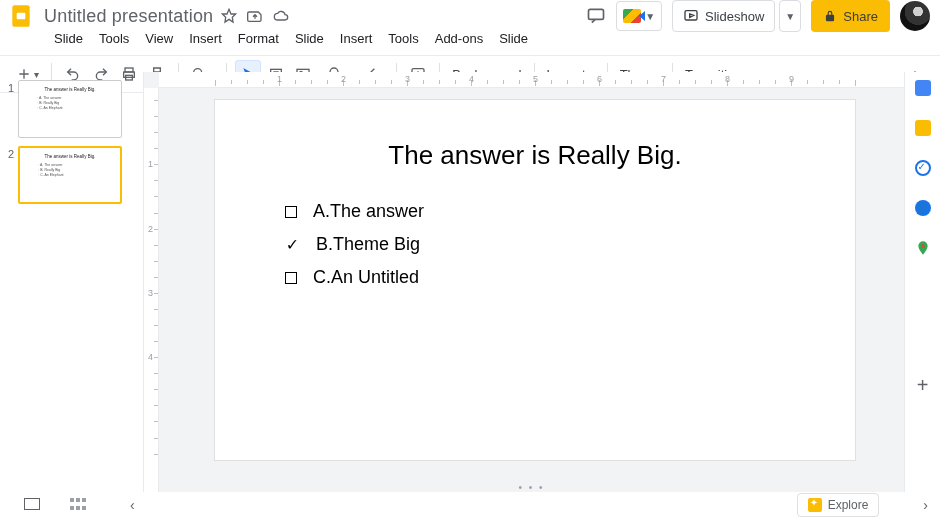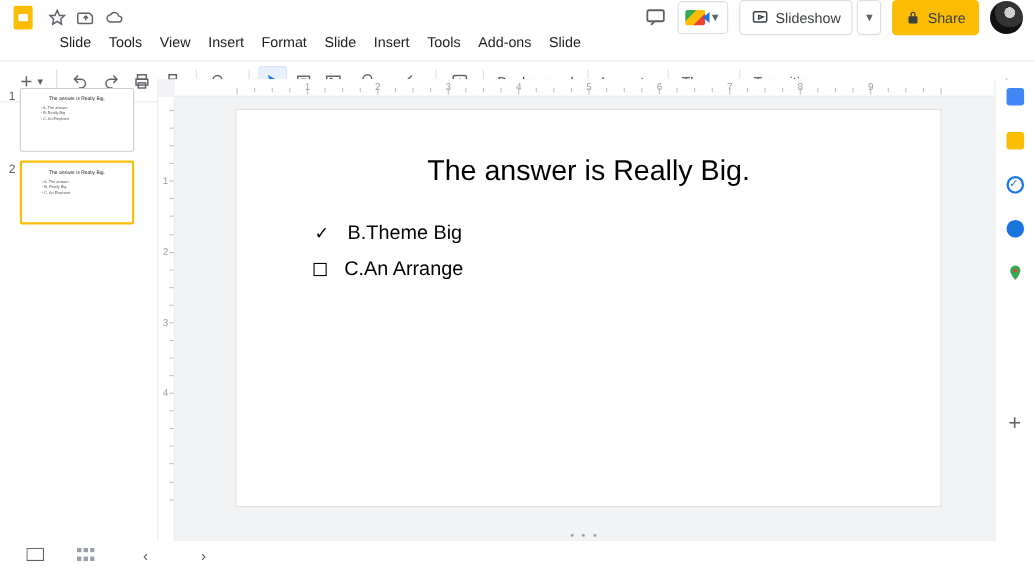--- a/index.html
+++ b/index.html
@@ -97,20 +97,21 @@
 <body>
 <div class="app">
 
 <div class="titlebar">
   <div class="slides-logo">
     <svg viewBox="0 0 24 24">
           <rect x="4" y="2" width="16" height="20" rx="2" fill="#fbbc04"></rect>
           <rect x="8" y="9" width="8" height="6" rx="1" fill="#fff"></rect>
         </svg>
   </div>
+  <div class="doc-title">Untitled presentation</div>
   <div class="title-icons">
     <span>
           <svg viewBox="0 0 24 24" fill="none" stroke="currentColor" stroke-width="2">
             <polygon points="12 2 15 9 22 9 17 14 18 21 12 17 6 21 7 14 2 9 9 9"></polygon>
           </svg>
         </span>
     <span>
           <svg viewBox="0 0 24 24" fill="none" stroke="currentColor" stroke-width="2">
             <path d="M3 6h14l4 4v8a2 2 0 0 1-2 2H3a2 2 0 0 1-2-2V8a2 2 0 0 1 2-2z"></path>
             <path d="M12 10v6M9 13l3-3 3 3"></path>
@@ -511,26 +512,30 @@
             </div>
             <div class="tick" style="top: 365.571px;">
               <div class="ln"></div>
             </div>
           </div>
       <div class="canvas-area">
         <div class="slide">
           <div class="stitle">The answer is Really Big.</div>
           <ul id="slide-options">
                 <li>
+                  <span class="cbox"></span>
+                  <span>A.The answer</span>
+                </li>
+                <li>
                   <span class="chk">✓</span>
                   <span>B.Theme Big</span>
                 </li>
                 <li>
                   <span class="cbox"></span>
-                  <span>C.An Arrange</span>
+                  <span>C.An Untitled</span>
                 </li>
               </ul>
         </div>
         <div class="canvas-drag-handle">• • •</div>
       </div>
     </div>
   </div>
 </div>
 
 <div class="sidepanel">
@@ -564,16 +569,20 @@
     <span><svg width="16" height="12" viewBox="0 0 16 12" fill="#9aa0a6">
             <rect width="4" height="4"></rect>
             <rect x="6" width="4" height="4"></rect>
             <rect x="12" width="4" height="4"></rect>
             <rect y="8" width="4" height="4"></rect>
             <rect x="6" y="8" width="4" height="4"></rect>
             <rect x="12" y="8" width="4" height="4"></rect>
           </svg></span>
   </div>
   <span class="chev left">‹</span>
+  <div class="explore">
+        <span class="exp-star"></span>
+        <span>Explore</span>
+      </div>
   <span class="chev">›</span>
 </div>
 
 </div>
 
 </body></html>

